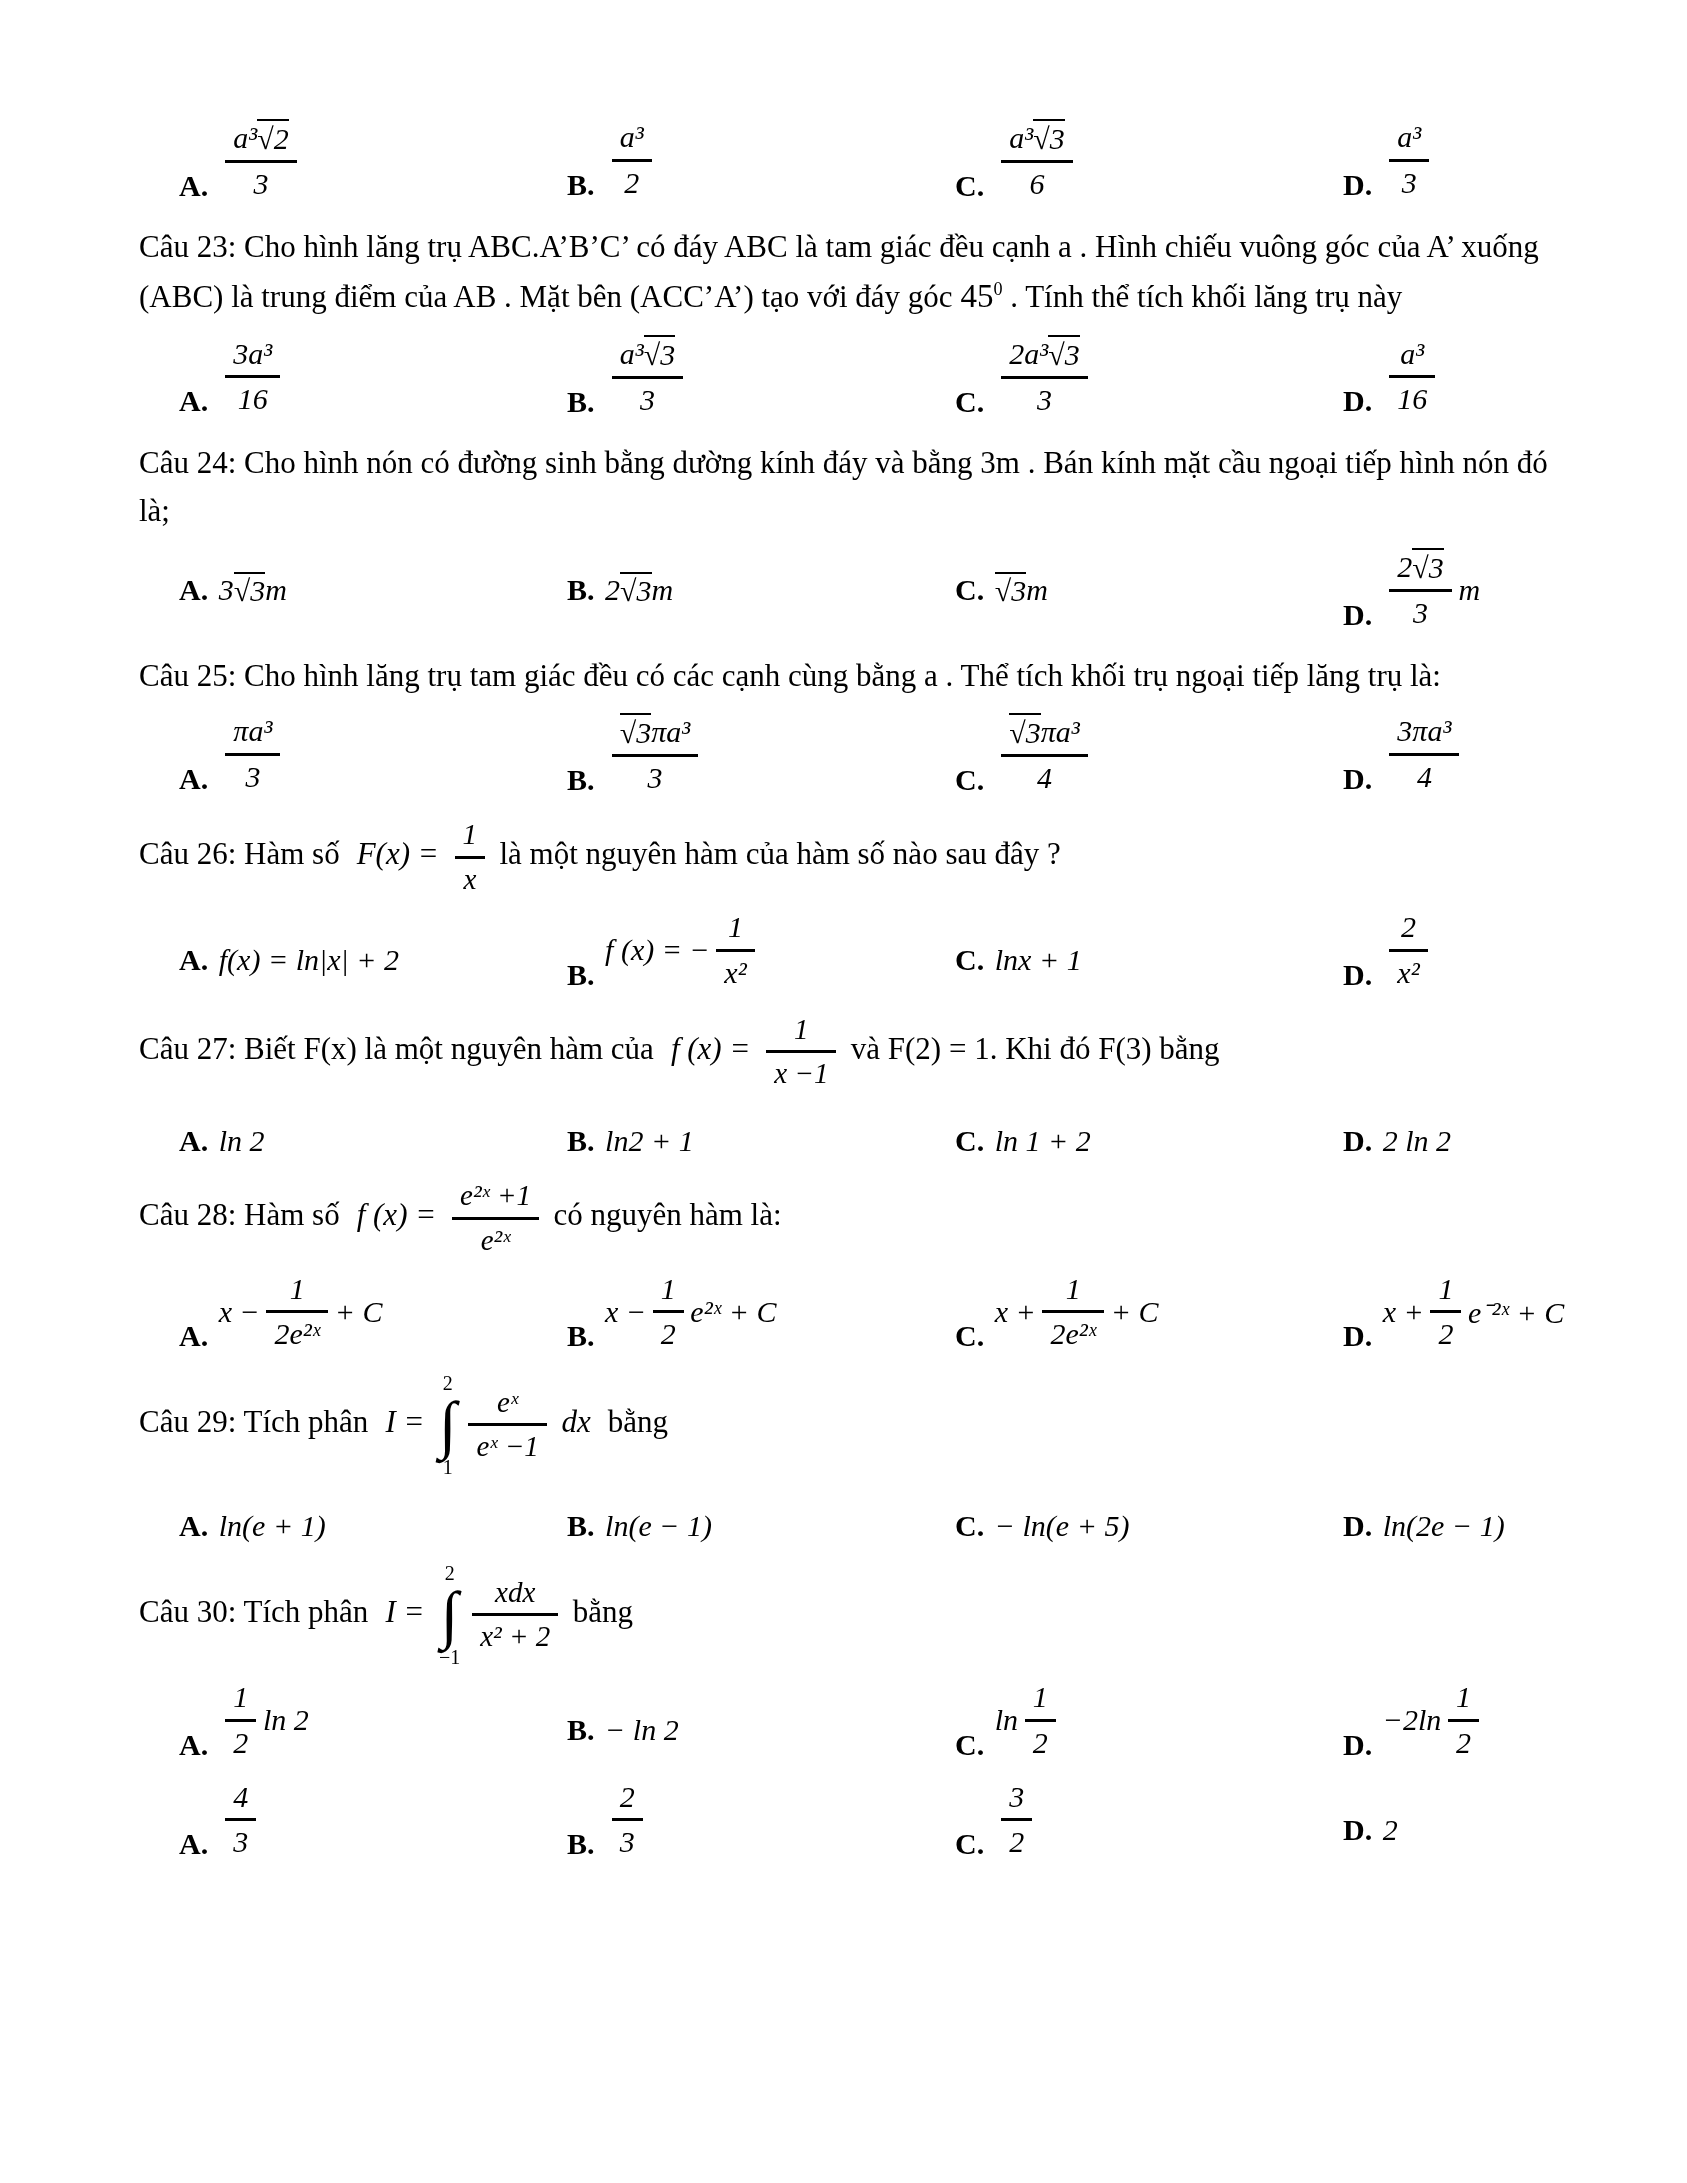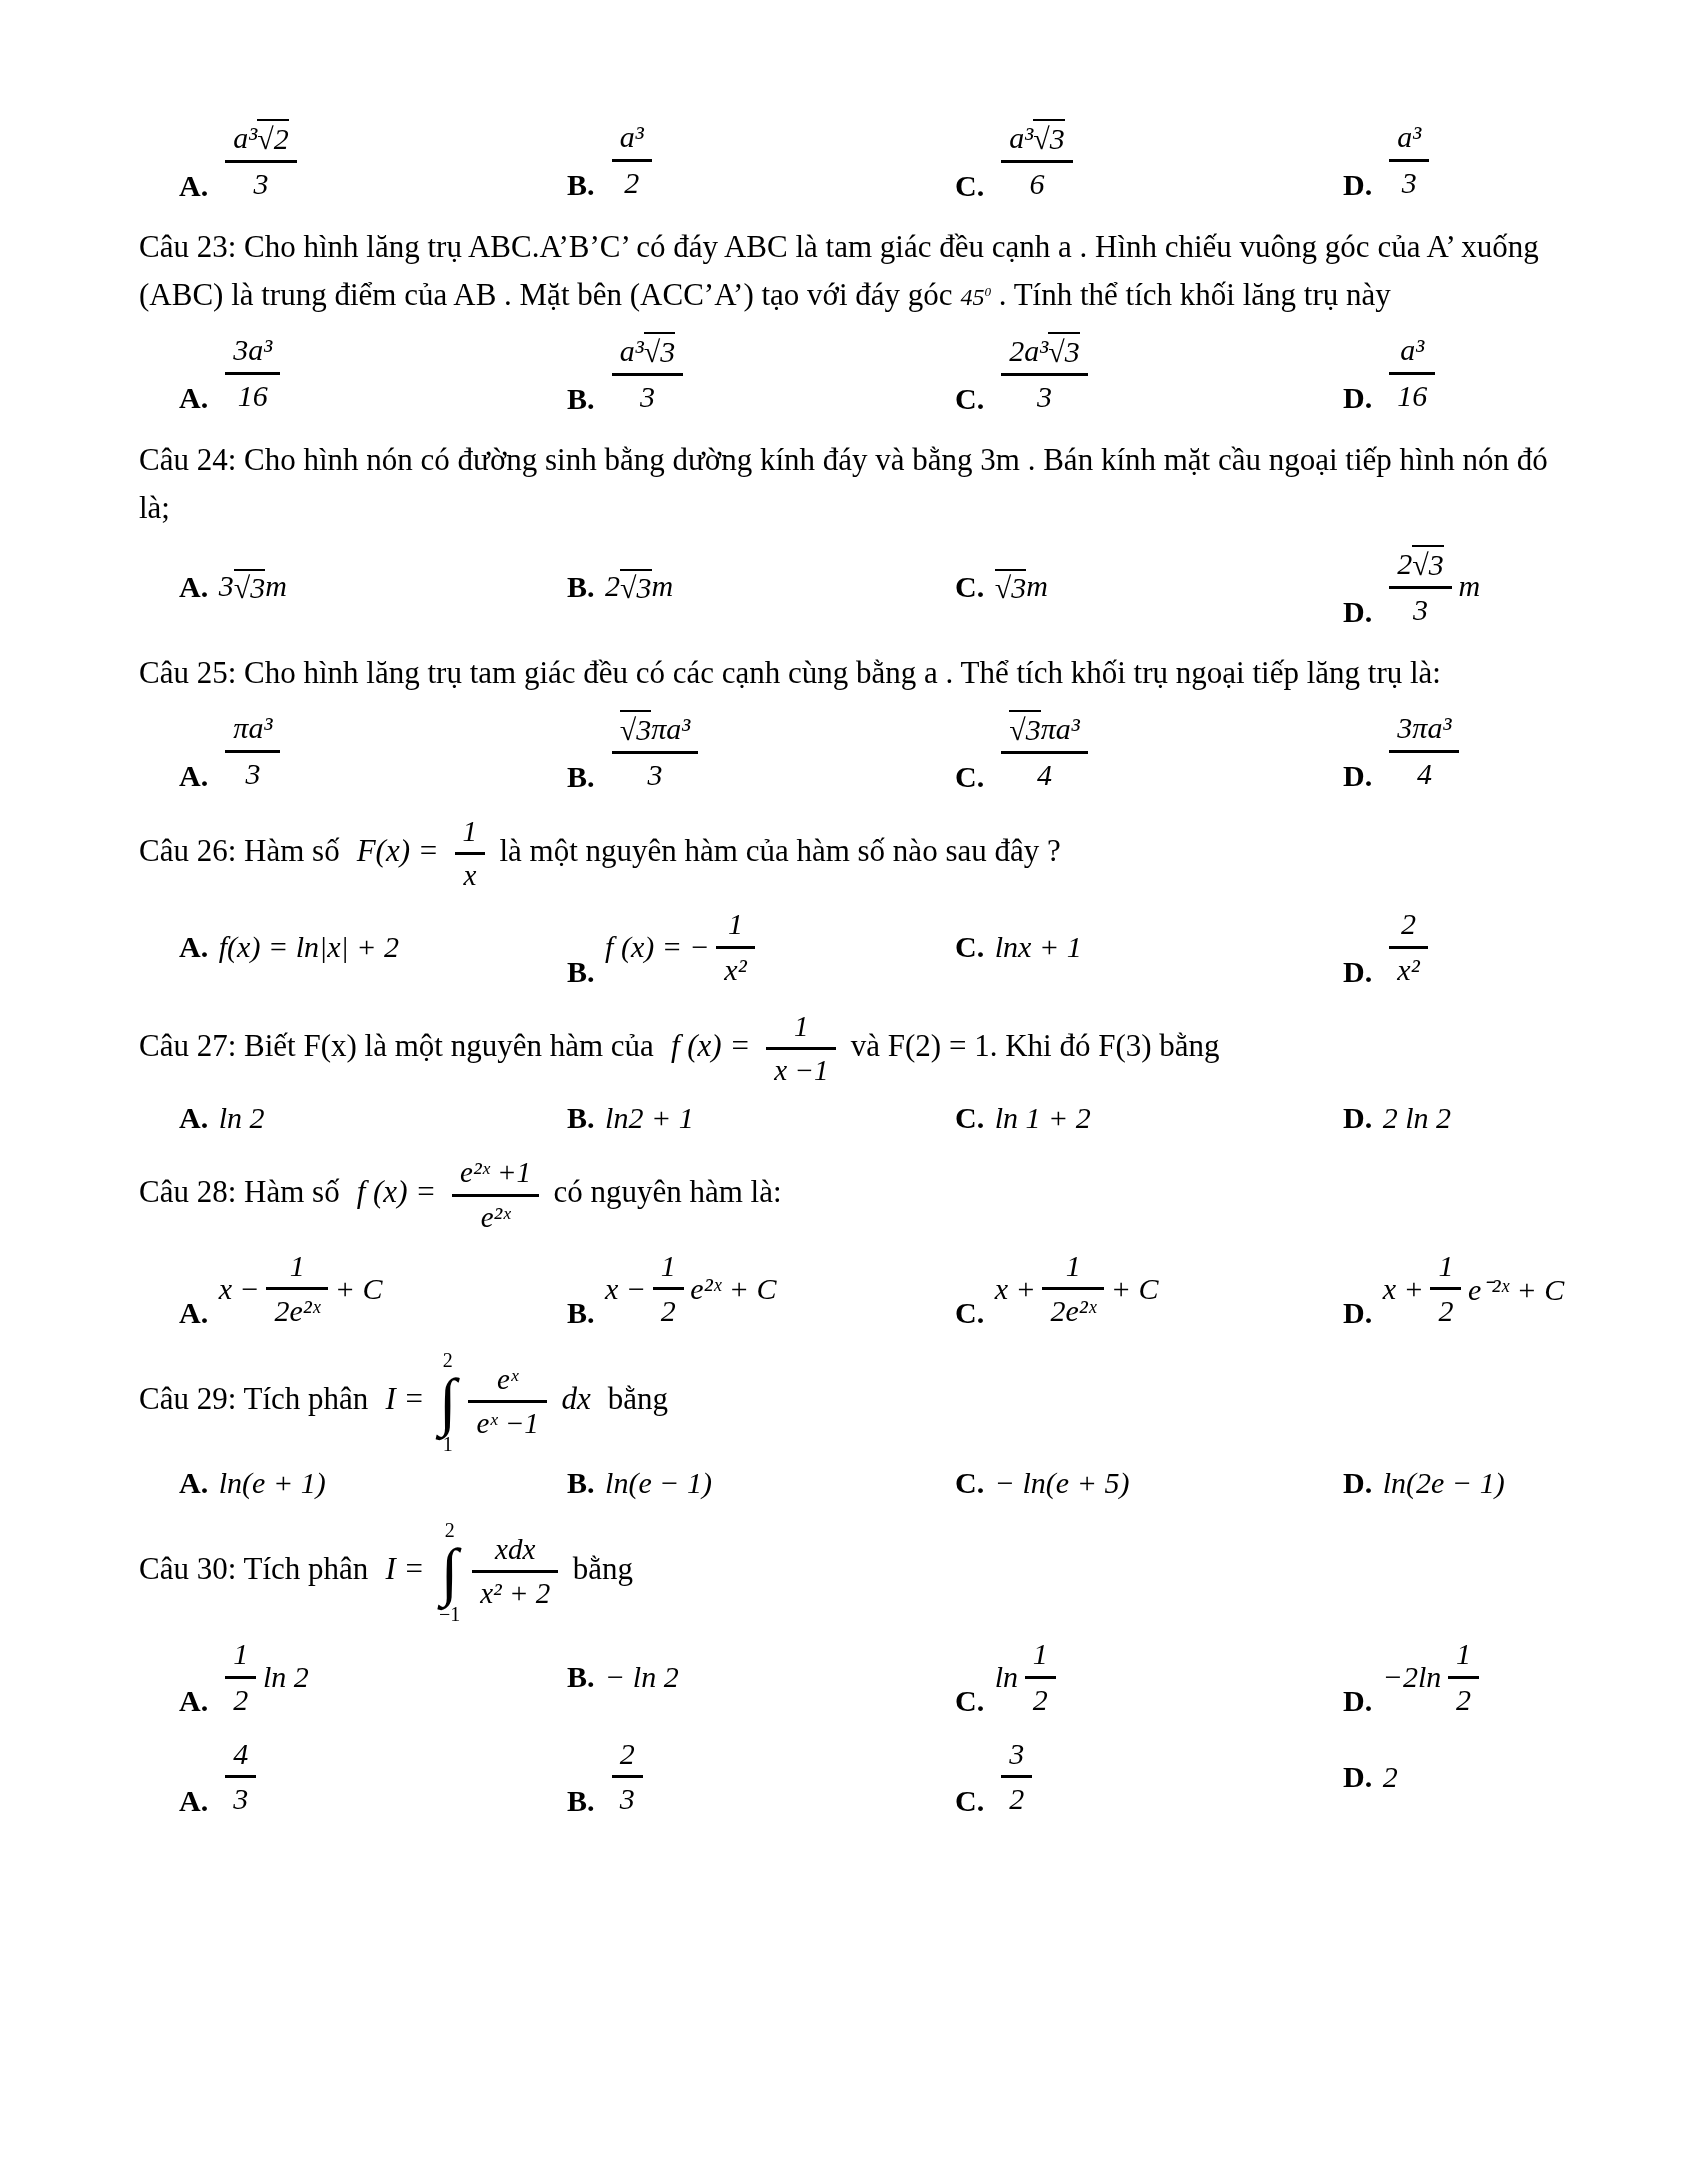--- a/index.html
+++ b/index.html
@@ -17,23 +17,23 @@
   .ol{font-weight:bold;margin-right:10.6px;align-self:flex-end;}
   .ob{font-style:italic;display:inline-flex;align-items:center;}
   .pre,.post{font-style:italic;white-space:pre;}
   .frac{display:inline-block;text-align:center;vertical-align:middle;font-style:italic;margin:0 6.6px;line-height:1.15;}
   .frac .nu{display:block;padding:1.3px 8px 4px 8px;}
   .frac .de{display:block;border-top:3.3px solid #000;padding:4px 8px 1.3px 8px;}
   .sq{display:inline-block;border-top:2.6px solid currentColor;padding-top:1.3px;line-height:1.05;}
   .int{display:inline-flex;flex-direction:column;align-items:center;vertical-align:middle;line-height:1;margin:0 5.3px;}
   .int .iu,.int .il{font-size:20px;font-style:normal;}
   .int .isym{font-size:64px;font-style:normal;line-height:1;}
-  .eq45{font-size:24px;font-style:italic;}
+  .eq45{font-size:33px;}
   .eq45 sup{font-size:0.55em;}
-  .plain{white-space:pre;}
+  .plain{white-space:pre;margin-top:20px;}
 </style>
 </head>
 <body>
 
 <div class="page">
 
   <div class="opts">
     <div class="opt">
       <b class="ol">A.</b>
       <span class="ob">

